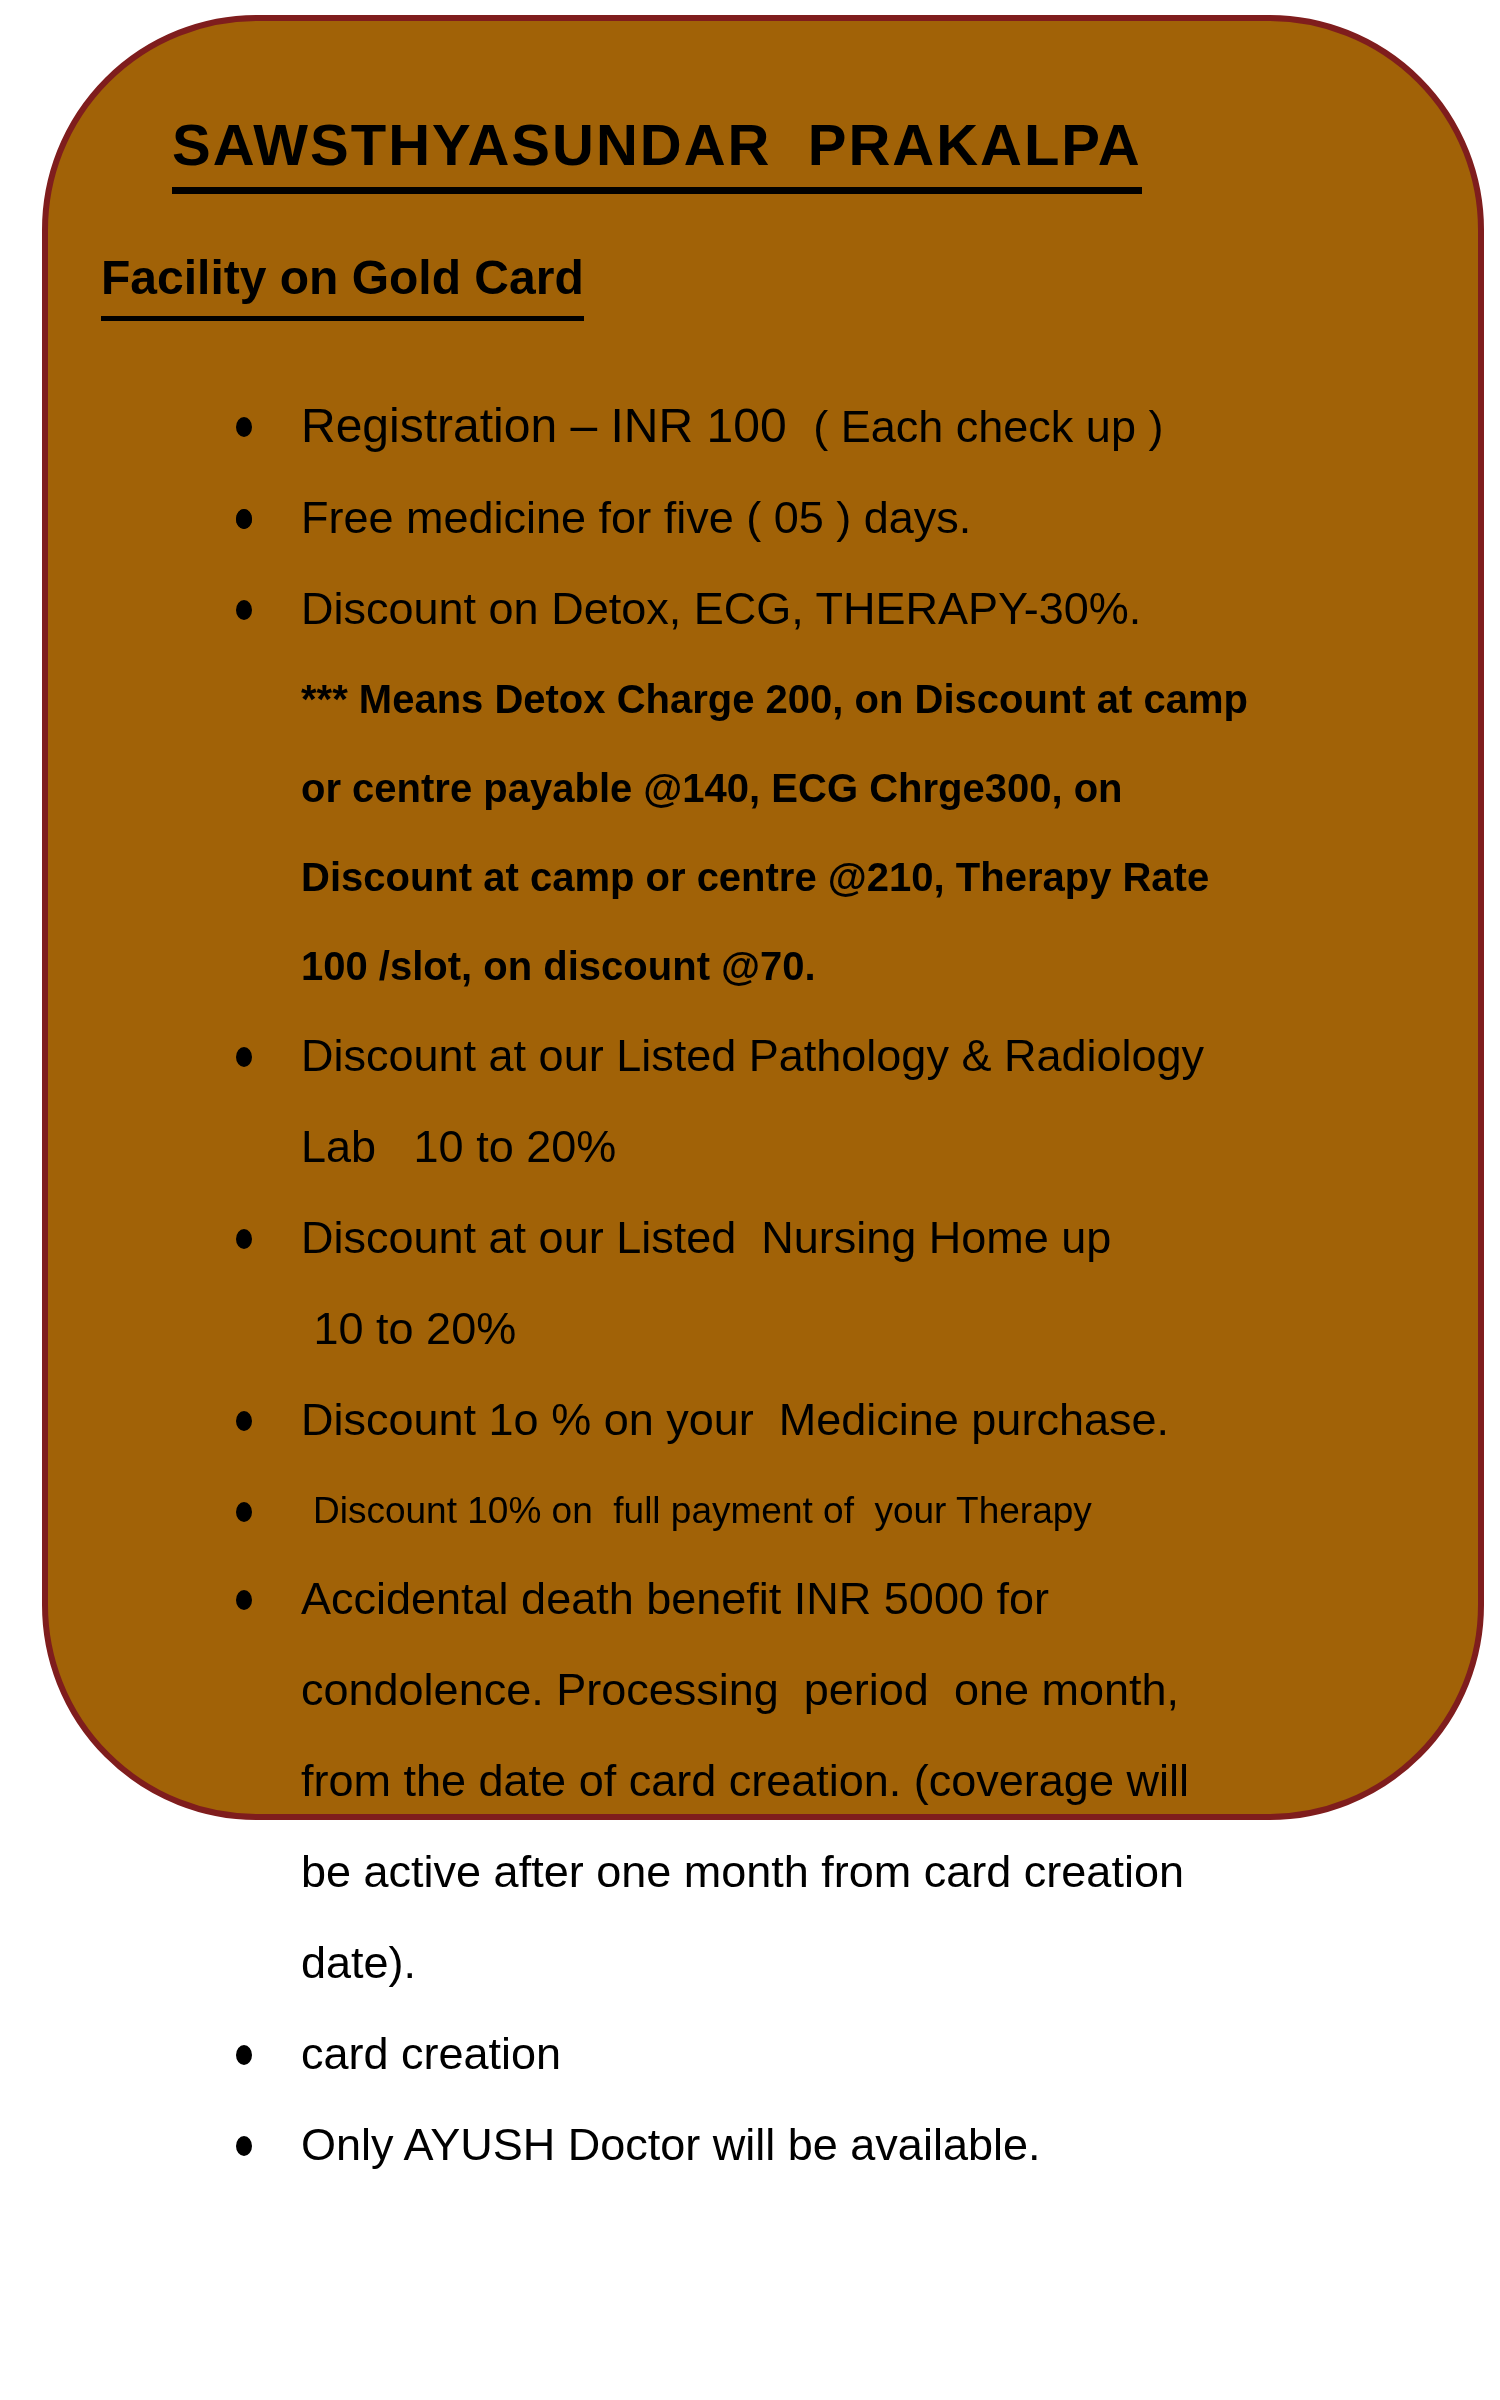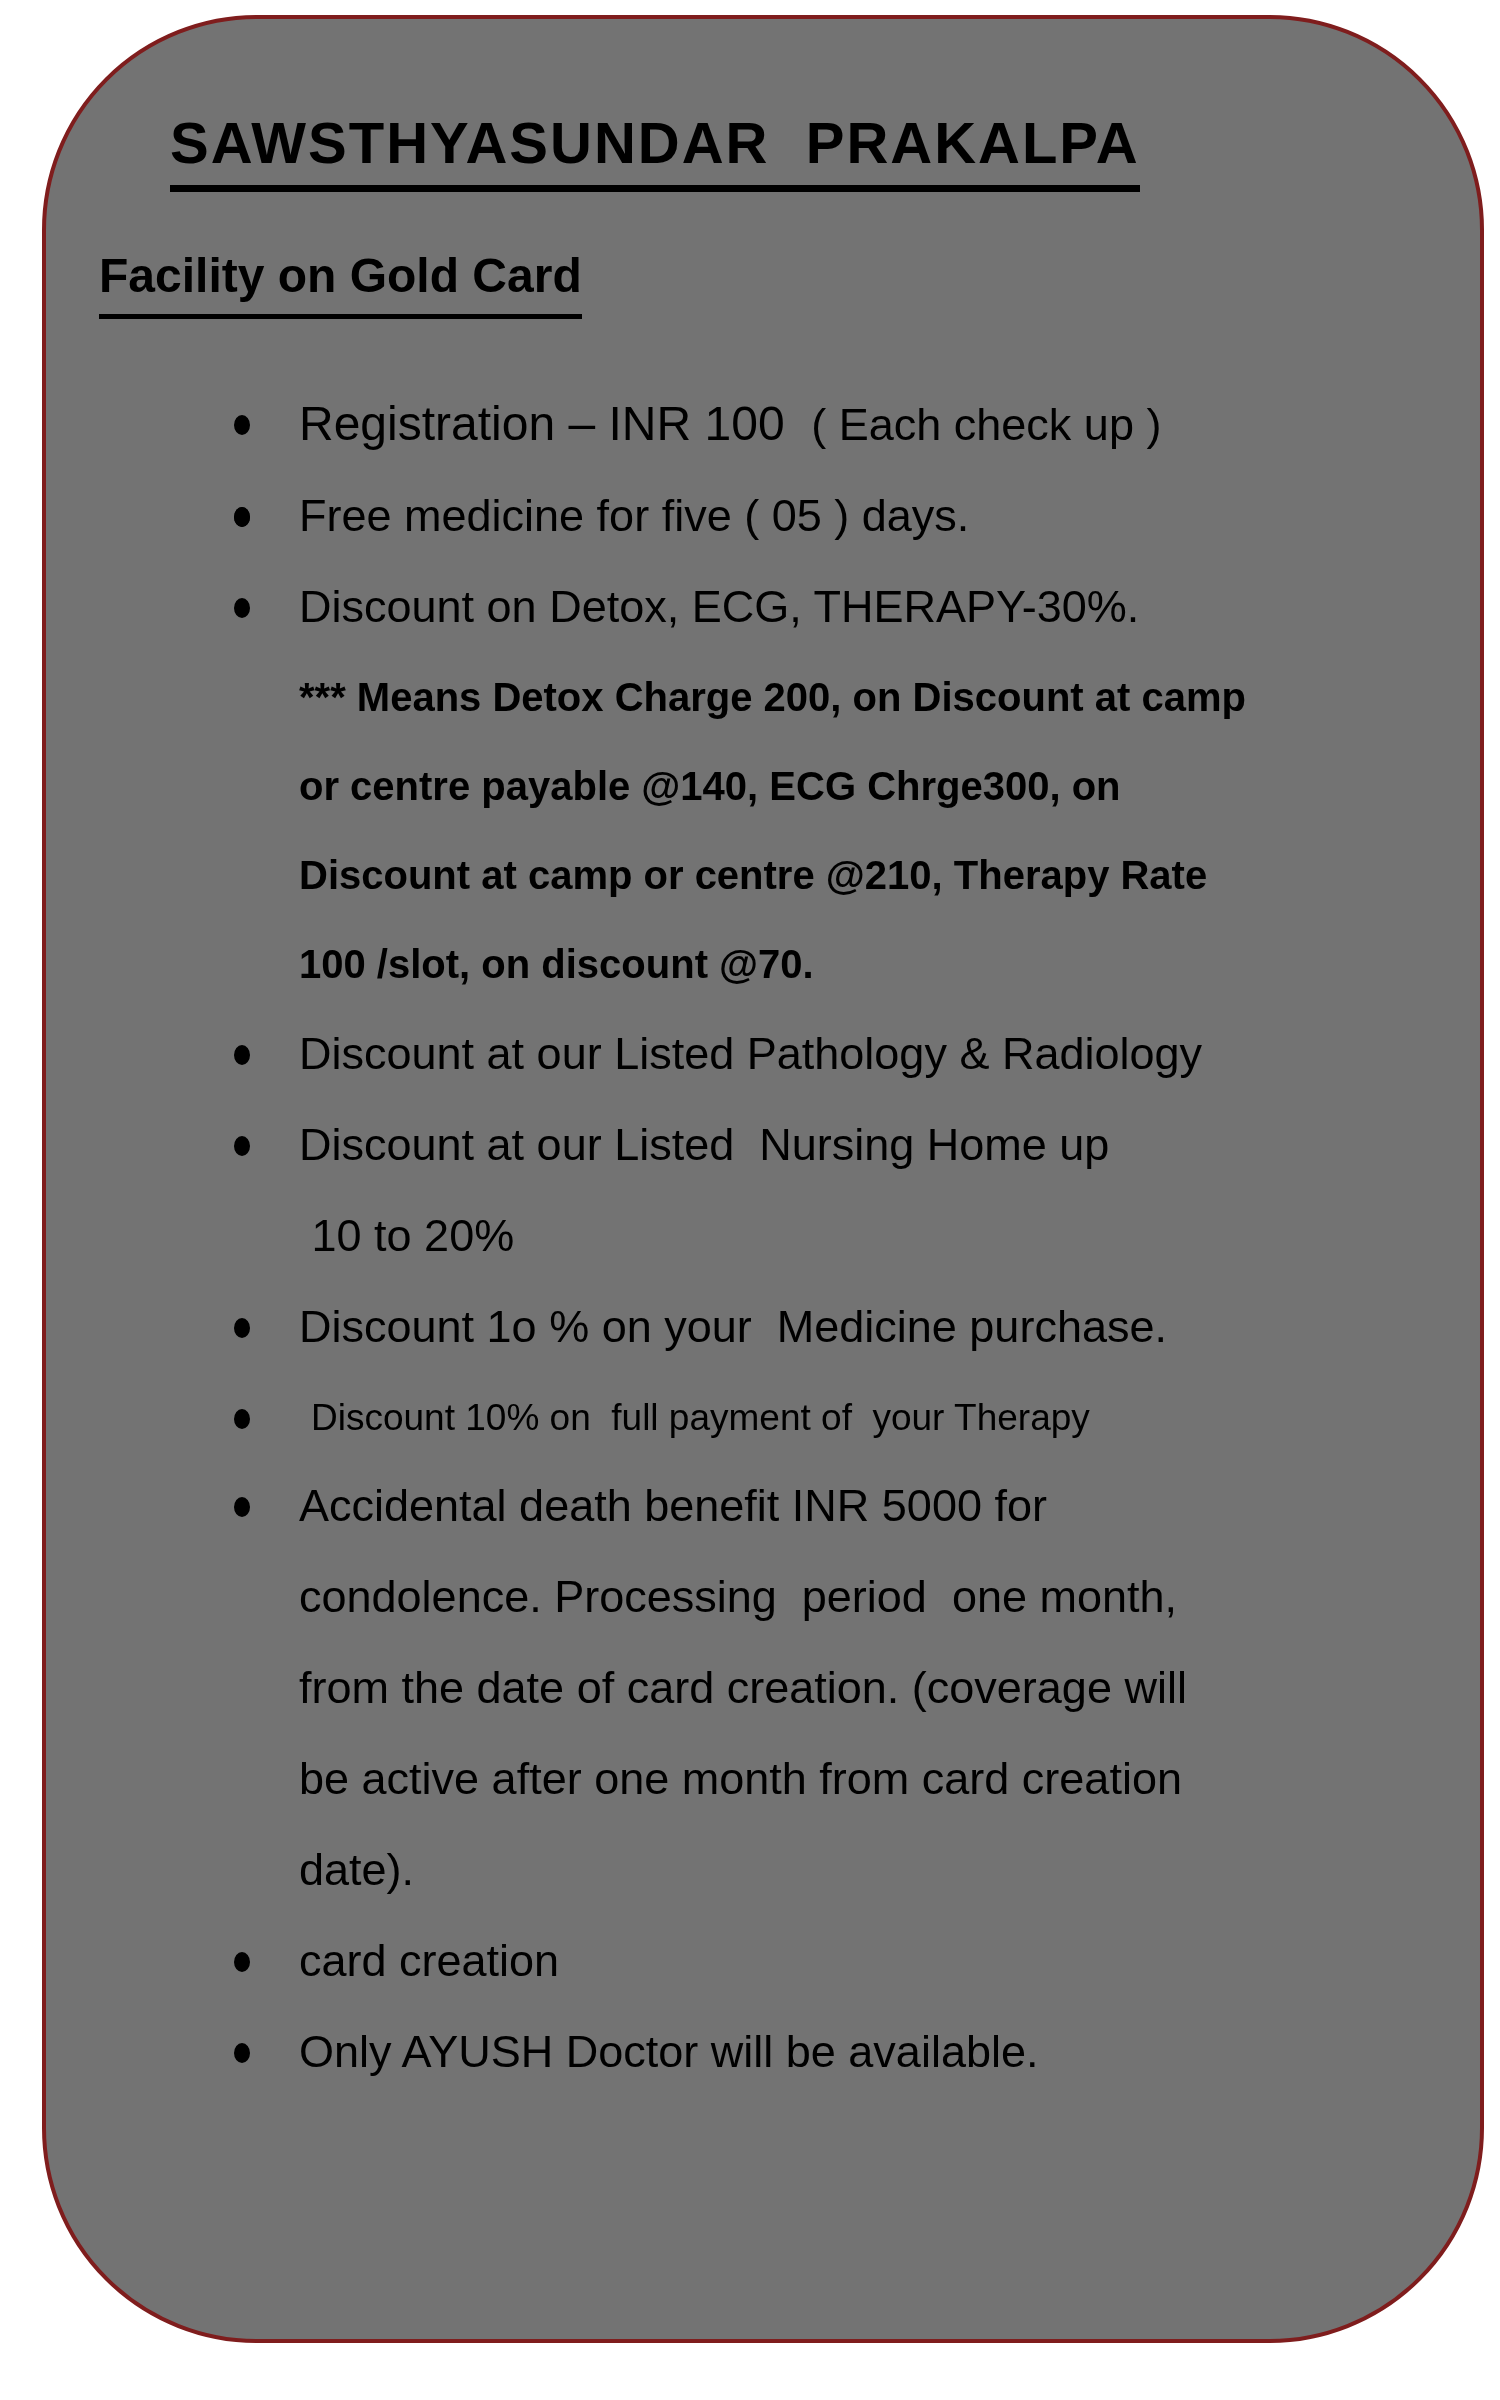--- a/index.html
+++ b/index.html
@@ -10,24 +10,24 @@
     background: #ffffff;
     overflow: hidden;
     font-family: "Liberation Sans", "DejaVu Sans", sans-serif;
     color: #000000;
   }
   .card {
     position: absolute;
     left: 42px;
     top: 15px;
     width: 1442px;
-    height: 2328px;
+    height: 1805px;
     box-sizing: border-box;
-    background: #737373;
-    border: 4px solid #7f1d1d;
+    background: #a16207;
+    border: 6px solid #7f1d1d;
     border-radius: 215px;
   }
   .title {
     margin: 92px 0 0 124px;
     font-size: 58px;
     font-weight: bold;
     letter-spacing: 2px;
     line-height: 1.1;
   }
   .title .u {
@@ -97,20 +97,21 @@
       </div>
       <div class="item">
         <div class="line"><span class="t-bold">*** Means Detox Charge 200, on Discount at camp</span></div>
         <div class="line"><span class="t-bold">or centre payable @140, ECG Chrge300, on</span></div>
         <div class="line"><span class="t-bold">Discount at camp or centre @210, Therapy Rate</span></div>
         <div class="line"><span class="t-bold">100 /slot, on discount @70.</span></div>
       </div>
       <div class="item">
         <span class="dot"></span>
         <div class="line"><span class="t-lg">Discount at our Listed Pathology &amp; Radiology</span></div>
+        <div class="line"><span class="t-lg">Lab   10 to 20%</span></div>
       </div>
       <div class="item">
         <span class="dot"></span>
         <div class="line"><span class="t-lg">Discount at our Listed  Nursing Home up</span></div>
         <div class="line"><span class="t-lg"> 10 to 20%</span></div>
       </div>
       <div class="item">
         <span class="dot"></span>
         <div class="line"><span class="t-lg">Discount 1o % on your  Medicine purchase.</span></div>
       </div>

